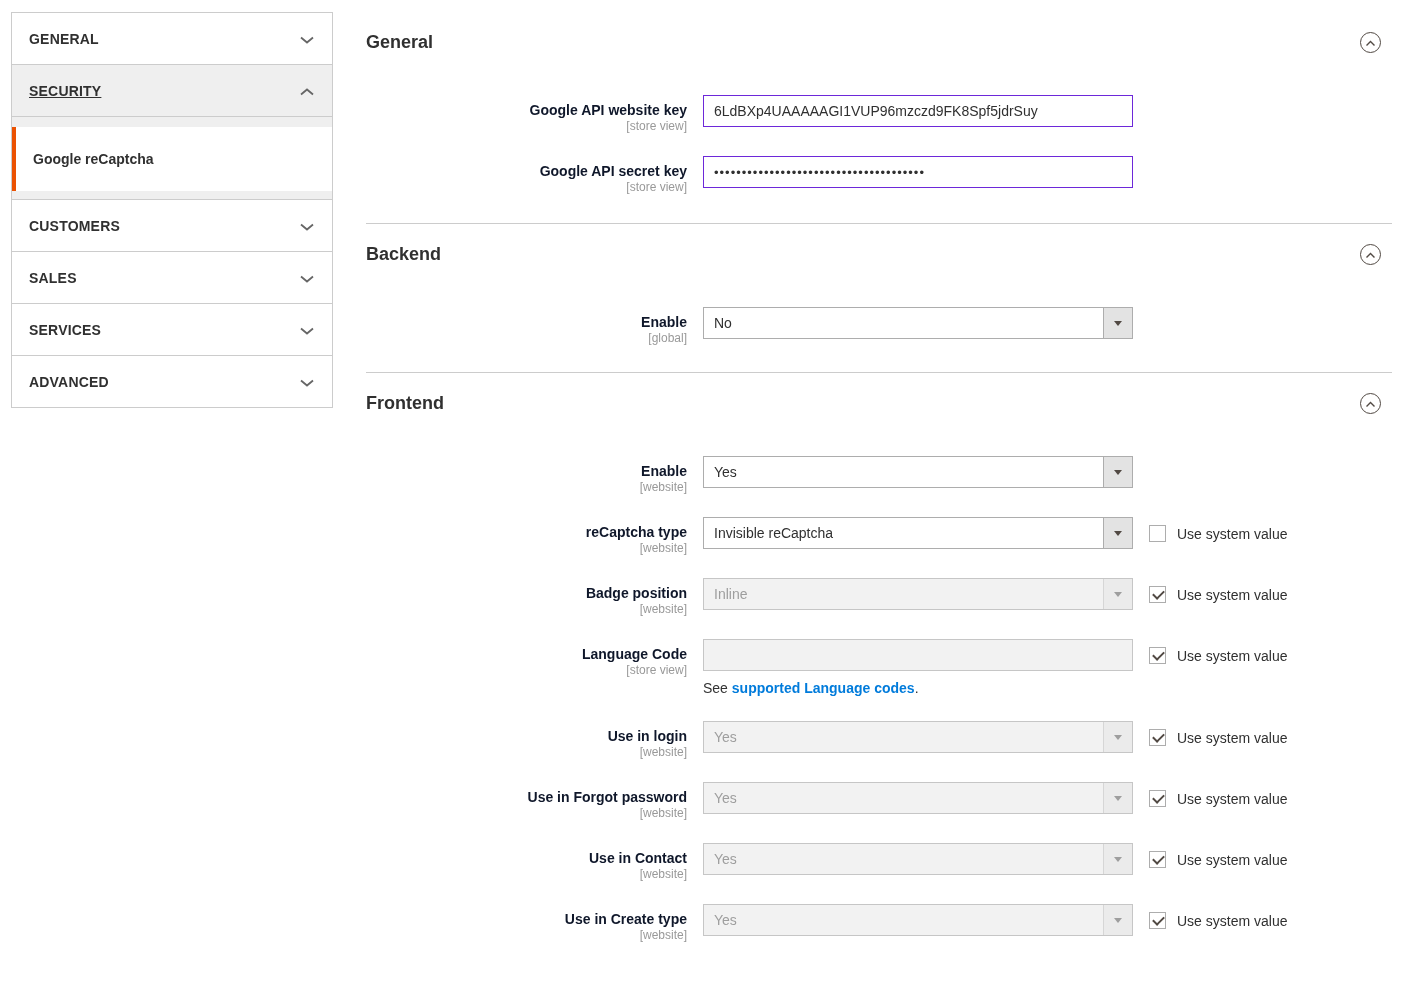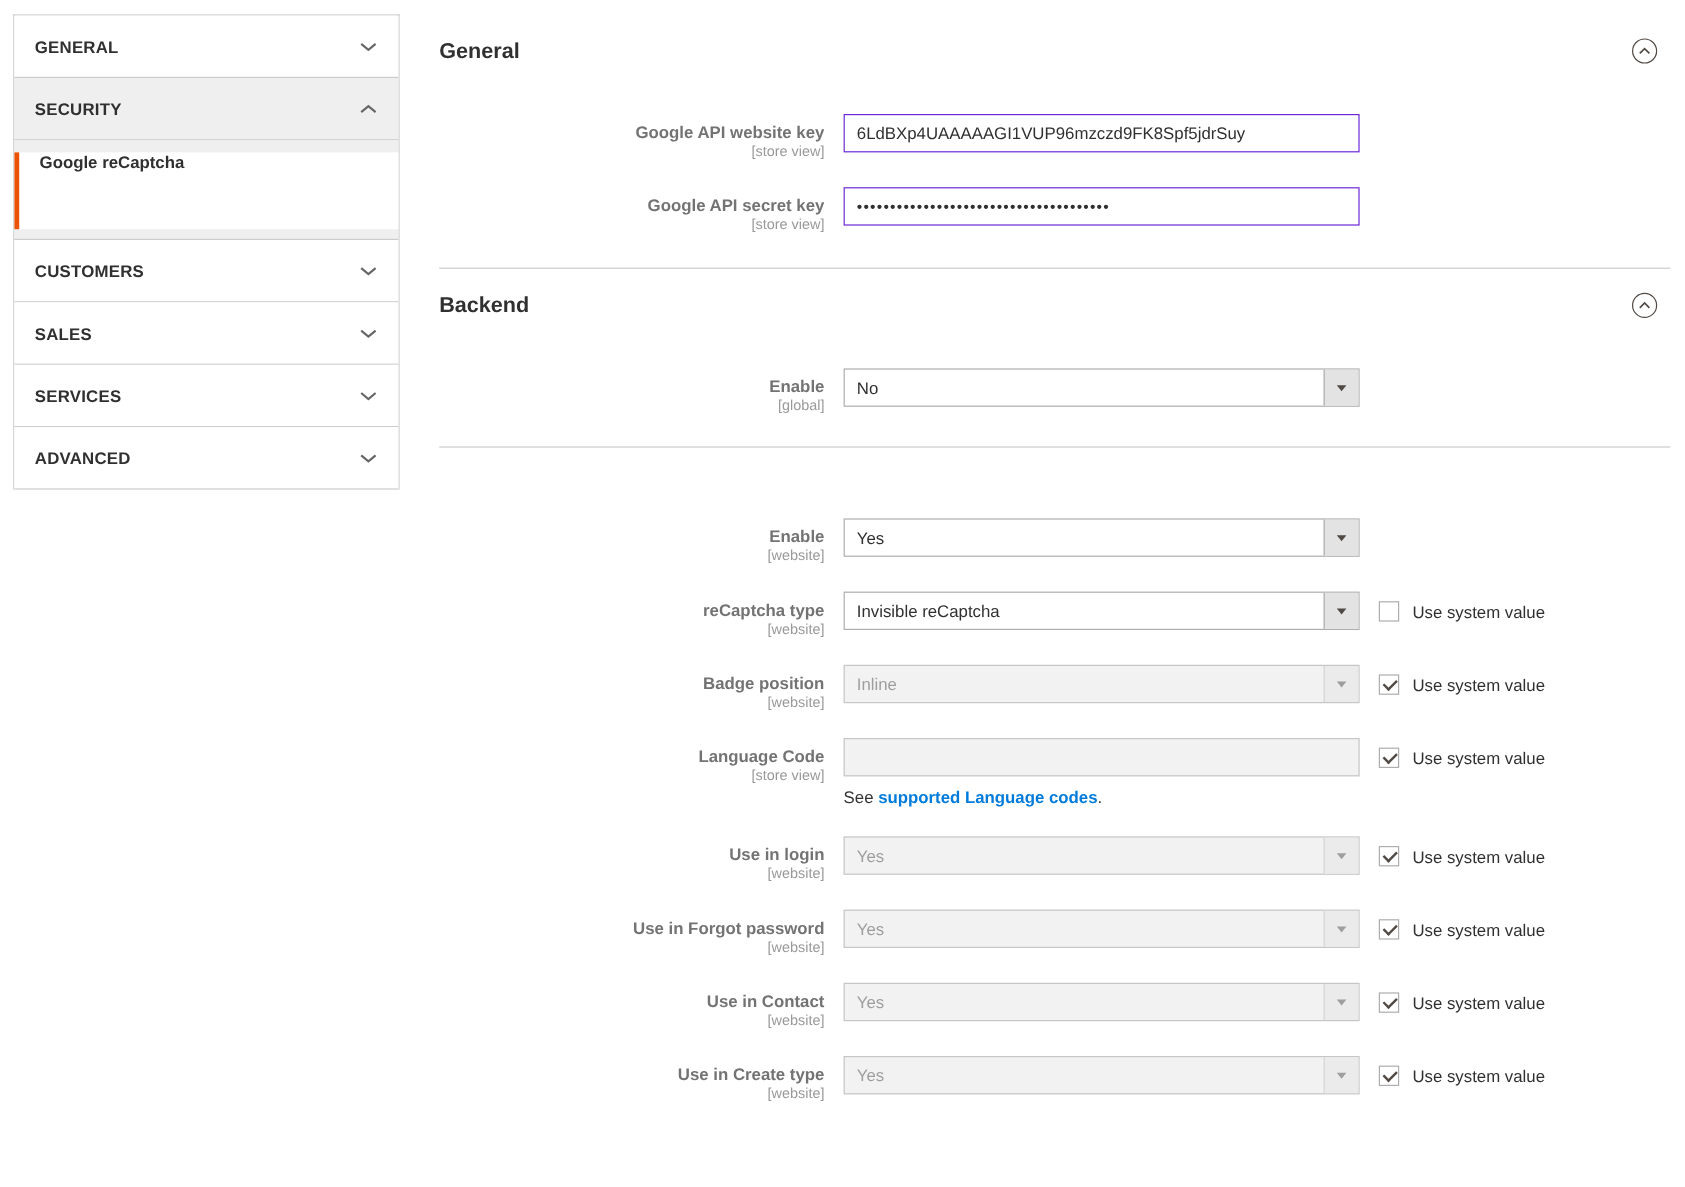--- a/index.html
+++ b/index.html
@@ -6,42 +6,42 @@
   html,body { width:1404px; height:989px; background:#fff;
     font-family:"Liberation Sans","DejaVu Sans",sans-serif; color:#303030; }
   body { position:relative; overflow:hidden; }
 
   
   .sidebar { position:absolute; left:11px; top:12px; width:322px;
     border:1px solid #ccc; border-bottom:none; background:#fff; }
   .acc-header { height:52px; display:flex; align-items:center; justify-content:space-between;
     padding:0 18px 0 17px; background:#fff; border-bottom:1px solid #ccc; cursor:pointer; }
   .acc-header .acc-title { font-size:14px; font-weight:bold; color:#303030; letter-spacing:.2px; }
-  .acc-header.expanded { background:#efefef; }
+  .acc-header.expanded { background:#efefef;text-decoration:underline; }
   .subnav { background:#efefef; border-bottom:1px solid #ccc; padding:10px 0 8px 0; }
-  .subitem { background:#fff; height:64px; display:flex; align-items:flex-start;
+  .subitem { background:#fff; height:64px; display:flex; align-items:center;
     padding-left:17px; border-left:4px solid #eb5202; cursor:pointer; }
   .subitem span { font-size:14px; font-weight:600; color:#303030; }
 
   
   .main { position:absolute; left:366px; top:0; width:1026px; }
   .section { border-bottom:1px solid #ccc; }
   .section.last { border-bottom:none; }
   .sec-head { display:flex; align-items:center; justify-content:space-between; }
   .sec-head h2 { font-size:18px; font-weight:600; color:#303030; line-height:24px; }
   .sec-head .collapse { width:21px; height:21px; border:1px solid #514943; border-radius:50%;
     display:flex; align-items:center; justify-content:center; margin-right:11px; cursor:pointer; background:#fff; }
   #sec-general { padding:30px 0 29px 0; }
   #sec-backend, #sec-frontend { padding:18px 0 27px 0; }
   .sec-body { margin-top:41px; }
 
   .row { display:flex; align-items:flex-start; margin-bottom:23px; }
   .row:last-child { margin-bottom:0; }
   .lblcol { width:321px; text-align:right; padding-top:7px; }
-  .lbl { font-size:14px; font-weight:bold; color:#737373; line-height:16px; }
+  .lbl { font-size:14px; font-weight:bold; color:#0f172a; line-height:16px; }
   .scope { font-size:12px; color:#999; line-height:14px; margin-top:1px; }
   .fieldcol { margin-left:16px; width:430px; }
 
   .tinput { width:430px; height:32px; border:1px solid #6d28d9; background:#fff;
     padding:0 10px; font-size:14px; color:#303030;
     font-family:"Liberation Sans","DejaVu Sans",sans-serif; }
   .tinput.pwd { font-size:13px; letter-spacing:1px; }
 
   .select { position:relative; width:430px; height:32px; border:1px solid #adadad; background:#fff;
     display:flex; align-items:center; padding-left:10px; font-size:14px; color:#303030; cursor:pointer; }
@@ -175,20 +175,28 @@
             <span class="sel-btn">
                 <span class="arrow"></span>
               </span>
           </div>
         </div>
       </div>
     </div>
   </section>
 
   <section class="section last" id="sec-frontend">
+    <div class="sec-head">
+      <h2>Frontend</h2>
+      <span class="collapse">
+        <span><svg width="11" height="7" viewBox="0 0 11 7">
+              <polyline points="1.5,5.5 5.5,1.5 9.5,5.5" fill="none" stroke="#514943" stroke-width="1.4"></polyline>
+            </svg></span>
+      </span>
+    </div>
     <div class="sec-body">
 
       <div class="row">
         <div class="lblcol">
           <div class="lbl">Enable</div>
           <div class="scope">[website]</div>
         </div>
         <div class="fieldcol">
           <div class="select">
             <span>Yes</span>

